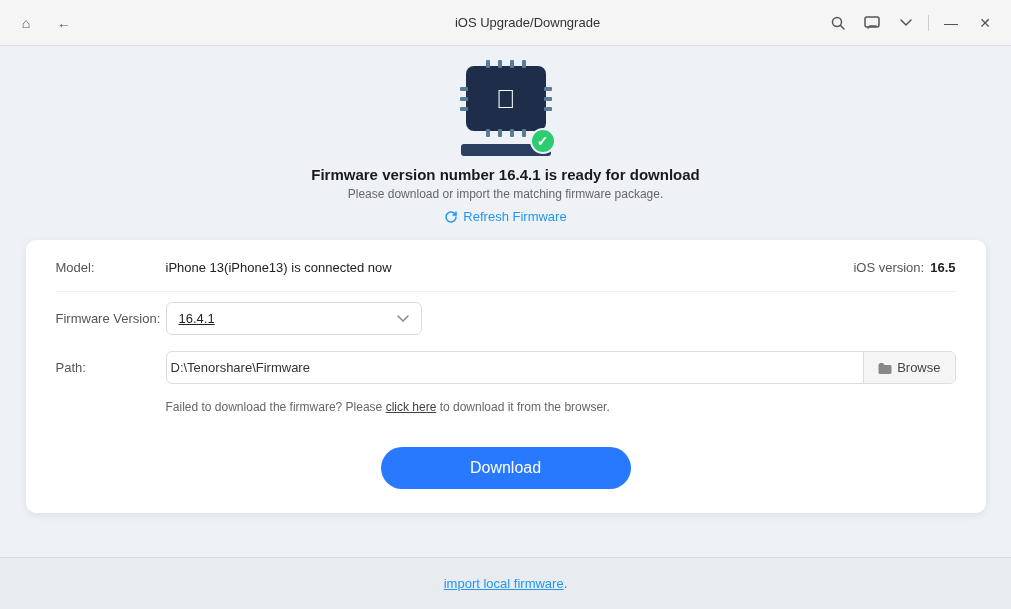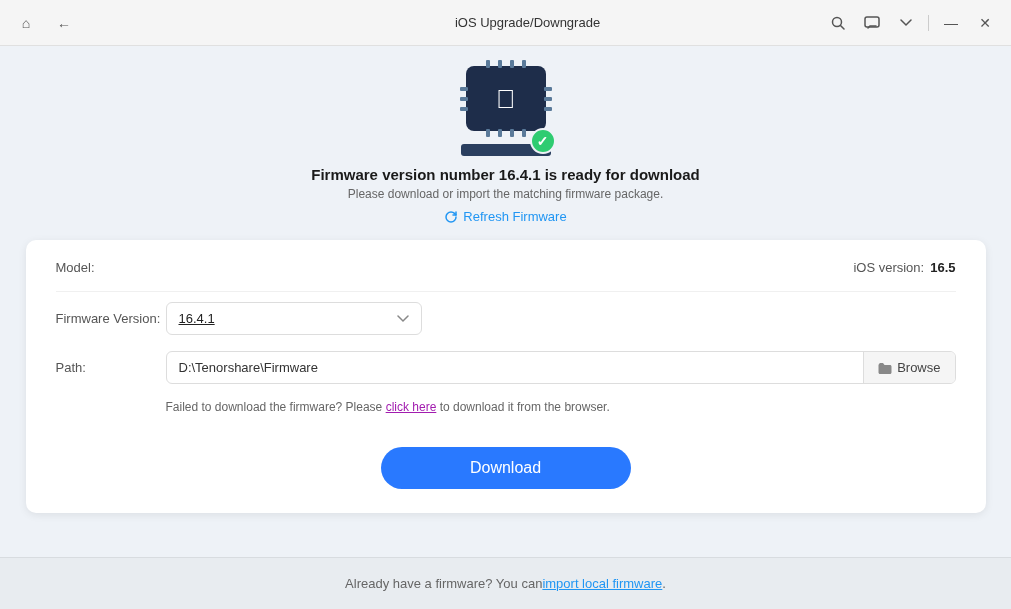--- a/index.html
+++ b/index.html
@@ -264,21 +264,21 @@
       flex: 1;
       border: 1px solid #ddd;
       border-radius: 6px;
       overflow: hidden;
       background: white;
     }
     .path-input {
       flex: 1;
       border: none;
       outline: none;
-      padding: 8px 12px;
+      padding: 8px 4px;
       font-size: 13px;
       color: #333;
       background: transparent;
     }
     .browse-btn {
       display: flex;
       align-items: center;
       gap: 5px;
       padding: 8px 14px;
       background: #f5f5f5;
@@ -289,21 +289,21 @@
       white-space: nowrap;
     }
 
     .failed-msg {
       font-size: 12px;
       color: #666;
       margin-top: 4px;
       padding-left: 110px;
     }
     .failed-msg a {
-      color: #a21caf;
+      color: #404040;
       text-decoration: underline;
       cursor: pointer;
     }
 
     
     .download-btn {
       display: block;
       width: 250px;
       margin: 33px auto 0 auto;
       padding: 12px 0;
@@ -415,20 +415,21 @@
         <polyline points="9,5 12,5 12,2" stroke="#2196F3" stroke-width="1.5" stroke-linecap="round" stroke-linejoin="round"></polyline>
       </svg>
       <span>Refresh Firmware</span>
     </a>
   </div>
 
   <div class="card">
 
     <div class="card-row">
       <span class="field-label">Model:</span>
+      <span class="field-value">iPhone 13(iPhone13) is connected now</span>
       <div class="ios-version-section">
         <span class="ios-version-label">iOS version:</span>
         <span class="ios-version-value">16.5</span>
       </div>
     </div>
 
     <div class="divider"></div>
 
     <div class="card-row">
       <span class="field-label">Firmware Version:</span>
@@ -457,16 +458,15 @@
       <span>Failed to download the firmware? Please </span><a>click here</a><span> to download it from the browser.</span>
     </div>
 
     <button class="download-btn">Download</button>
 
   </div>
 
 </div>
 
 <div class="footer">
-  <span>Already have a firmware? You can </span>
   <a>import local firmware</a>
   <span>.</span>
 </div>
 
 </body></html>

